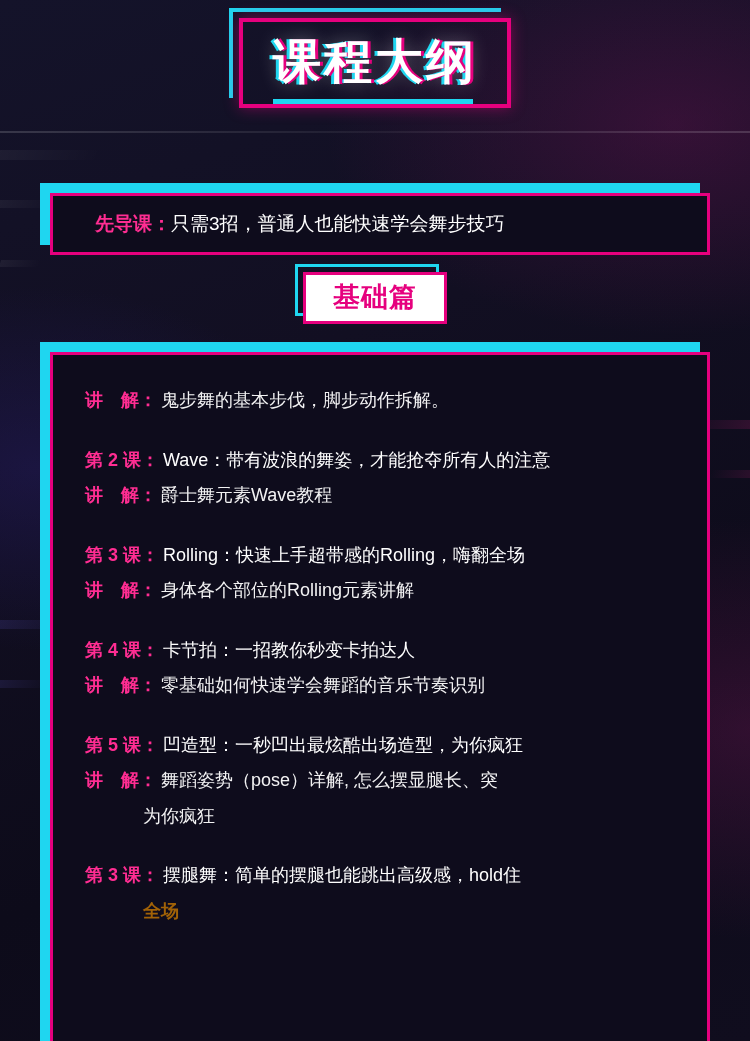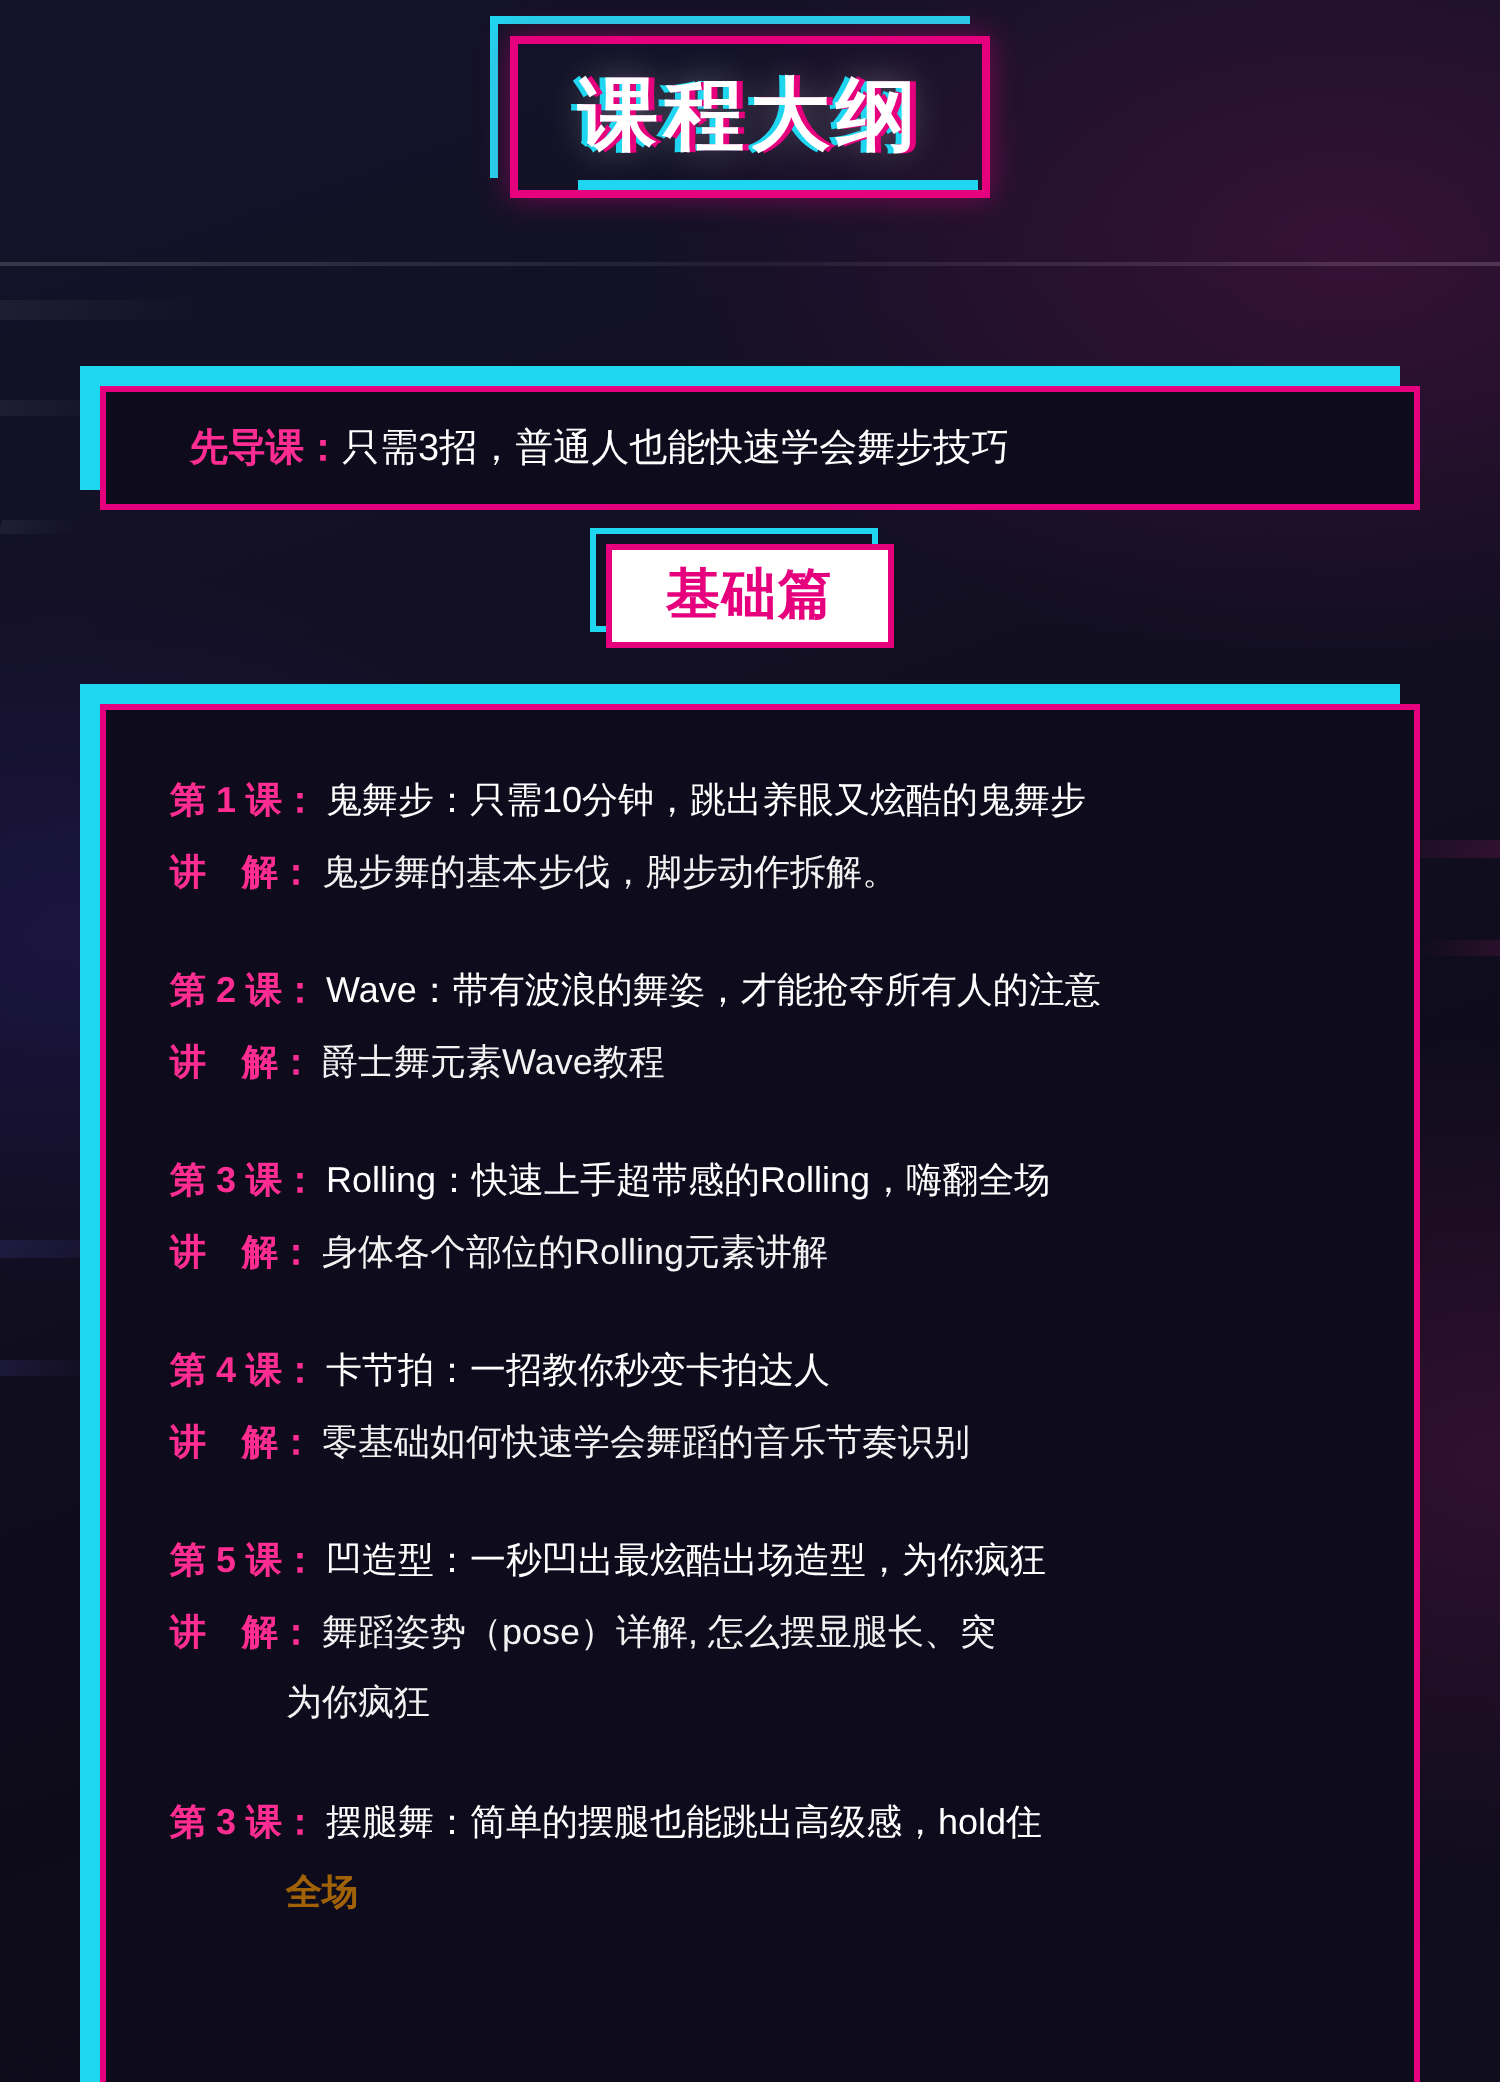--- a/index.html
+++ b/index.html
@@ -60,21 +60,21 @@
   .title-frame.cyan {
     transform: translate(-10px, -10px);
     border-color: #1fd6f0;
     box-shadow: 0 0 14px rgba(31,214,240,0.45);
     border-right: none;
     border-bottom: none;
     clip-path: polygon(0 0, 100% 0, 100% 18%, 18% 18%, 18% 100%, 0 100%);
   }
   .title-text {
     position: relative;
-    font-size: 40px;
+    font-size: 48px;
     font-weight: bold;
     letter-spacing: 3px;
     color: #ffffff;
     text-shadow:
       3px 0 0 #e6007e,
       -3px 0 0 #1fd6f0,
       0 0 18px rgba(255,255,255,0.35);
     font-family: "Liberation Sans", sans-serif;
     white-space: nowrap;
   }
@@ -244,24 +244,20 @@
     <div class="badge-box">
       <div class="badge-cyan"></div>
       <div class="badge-pink"></div>
       <div class="badge-text">基础篇</div>
     </div>
   </div>
 
   <div class="panel-cyan"></div>
   <div class="panel-pink">
 
-    <div class="row lesson first">
-      <span class="label">第 1 课：</span>
-      <span class="content">鬼舞步：只需10分钟，跳出养眼又炫酷的鬼舞步</span>
-    </div>
     <div class="row">
       <span class="label exp">讲　解：</span>
       <span class="content exp">鬼步舞的基本步伐，脚步动作拆解。</span>
     </div>
 
     <div class="row lesson">
       <span class="label">第 2 课：</span>
       <span class="content">Wave：带有波浪的舞姿，才能抢夺所有人的注意</span>
     </div>
     <div class="row">

